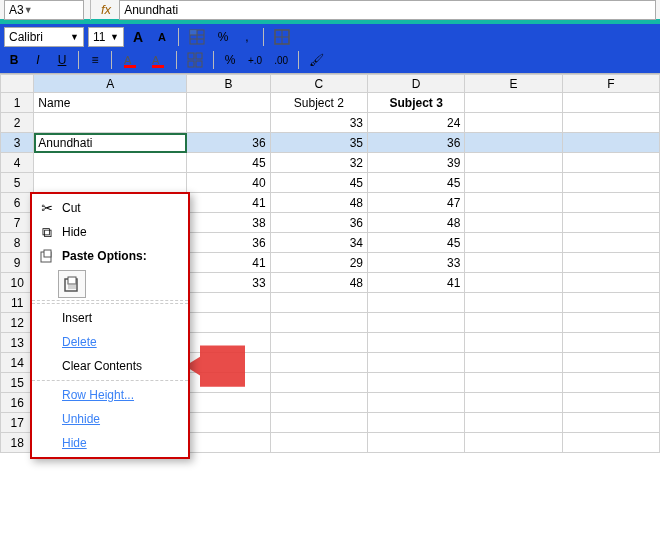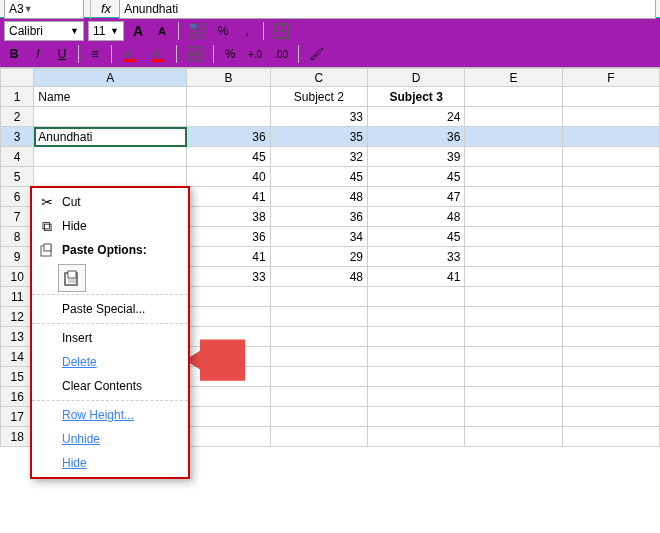--- a/index.html
+++ b/index.html
@@ -10,22 +10,22 @@
       width: 660px;
       height: 533px;
       overflow: hidden;
       position: relative;
     }
 
     
     .formula-bar {
       display: flex;
       align-items: center;
-      height: 18px;
-      border-bottom: 1px solid #14b8a6;
+      height: 24px;
+      border-bottom: 5px solid #14b8a6;
       background: #f5f5f5;
       padding: 0 4px;
       gap: 4px;
     }
     .cell-ref-box {
       width: 80px;
       height: 20px;
       border: 1px solid #aaa;
       background: white;
       font-size: 12px;
@@ -34,35 +34,35 @@
       align-items: center;
     }
     .formula-divider {
       width: 1px;
       height: 20px;
       background: #bbb;
       margin: 0 2px;
     }
     .fx-label {
       font-style: italic;
-      color: #000000;
+      color: #a16207;
       font-size: 13px;
       margin: 0 4px;
     }
     .formula-input {
       flex: 1;
       height: 20px;
       border: 1px solid #aaa;
       font-size: 12px;
       padding: 0 4px;
     }
 
     
     .ribbon {
-      background: #a21caf;
+      background: #1d4ed8;
       border-bottom: 1px solid #bbb;
       padding: 3px 4px;
     }
     .ribbon-row1 {
       display: flex;
       align-items: center;
       gap: 4px;
       margin-bottom: 3px;
     }
     .ribbon-row2 {
@@ -530,24 +530,20 @@
     <div class="paste-option-icon">
       <svg width="18" height="18">
         <rect x="2" y="4" width="12" height="12" fill="none" stroke="#555" stroke-width="1.5"></rect>
         <rect x="5" y="2" width="8" height="7" fill="white" stroke="#555" stroke-width="1"></rect>
         <line x1="5" y1="9" x2="13" y2="9" stroke="#aaa" stroke-width="1"></line>
         <line x1="5" y1="11" x2="13" y2="11" stroke="#aaa" stroke-width="1"></line>
         <line x1="5" y1="13" x2="13" y2="13" stroke="#aaa" stroke-width="1"></line>
       </svg>
     </div>
     <hr class="ctx-separator">
-    <div class="ctx-item">
-      <span class="ctx-icon"></span>
-      <span>Paste Special...</span>
-    </div>
     <hr class="ctx-separator">
     <div class="ctx-item">
       <span class="ctx-icon"></span>
       <span>Insert</span>
     </div>
     <div class="ctx-item ctx-link">
       <span class="ctx-icon"></span>
       <span>Delete</span>
     </div>
     <div class="ctx-item">

